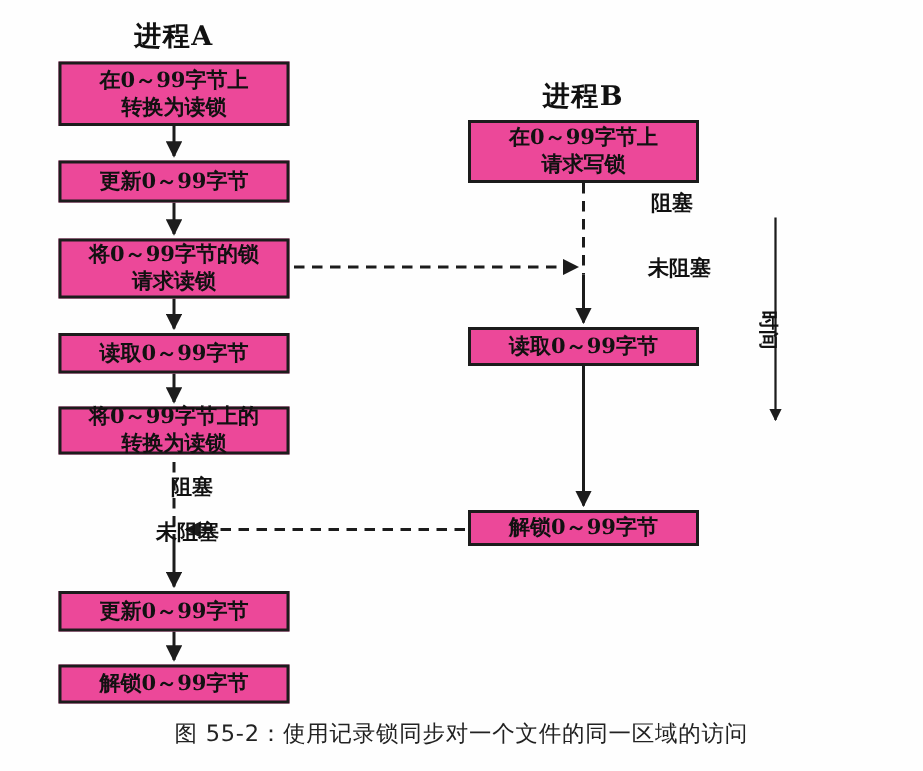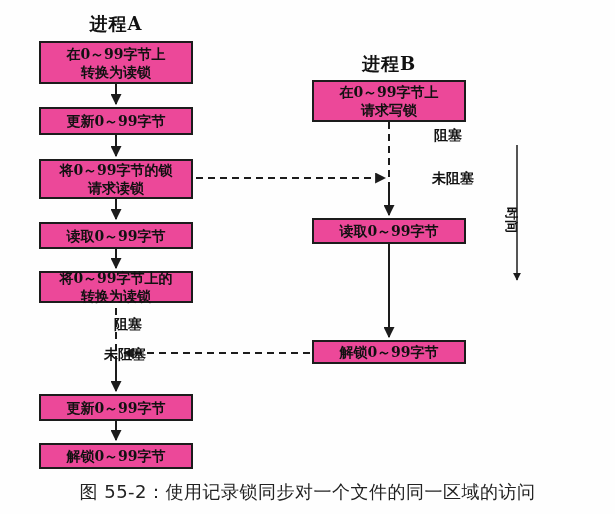--- a/index.html
+++ b/index.html
@@ -28,21 +28,21 @@
     position:absolute;font-size:14px;font-weight:bold;white-space:nowrap;margin-left:36px;
   }
   .time-label{
     position:absolute;left:497px;top:206px;width:28px;height:28px;
     line-height:28px;text-align:center;font-size:13px;font-weight:bold;
     transform:rotate(90deg);
   }
   .caption{
     position:absolute;left:0;right:0;top:480px;text-align:center;
     font-family:"DejaVu Sans","Liberation Sans",sans-serif;
-    font-size:18px;color:#222;letter-spacing:0.5px;
+    font-size:15px;color:#222;letter-spacing:0.5px;
   }
 </style>
 </head>
 <body>
 
 <div class="stage">
 
   <svg class="connectors" viewBox="0 0 615 514" xmlns="http://www.w3.org/2000/svg">
     <defs>
       <marker id="ah" viewBox="0 0 10 10" refX="9" refY="5" markerWidth="5.5" markerHeight="5.5" orient="auto-start-reverse">

